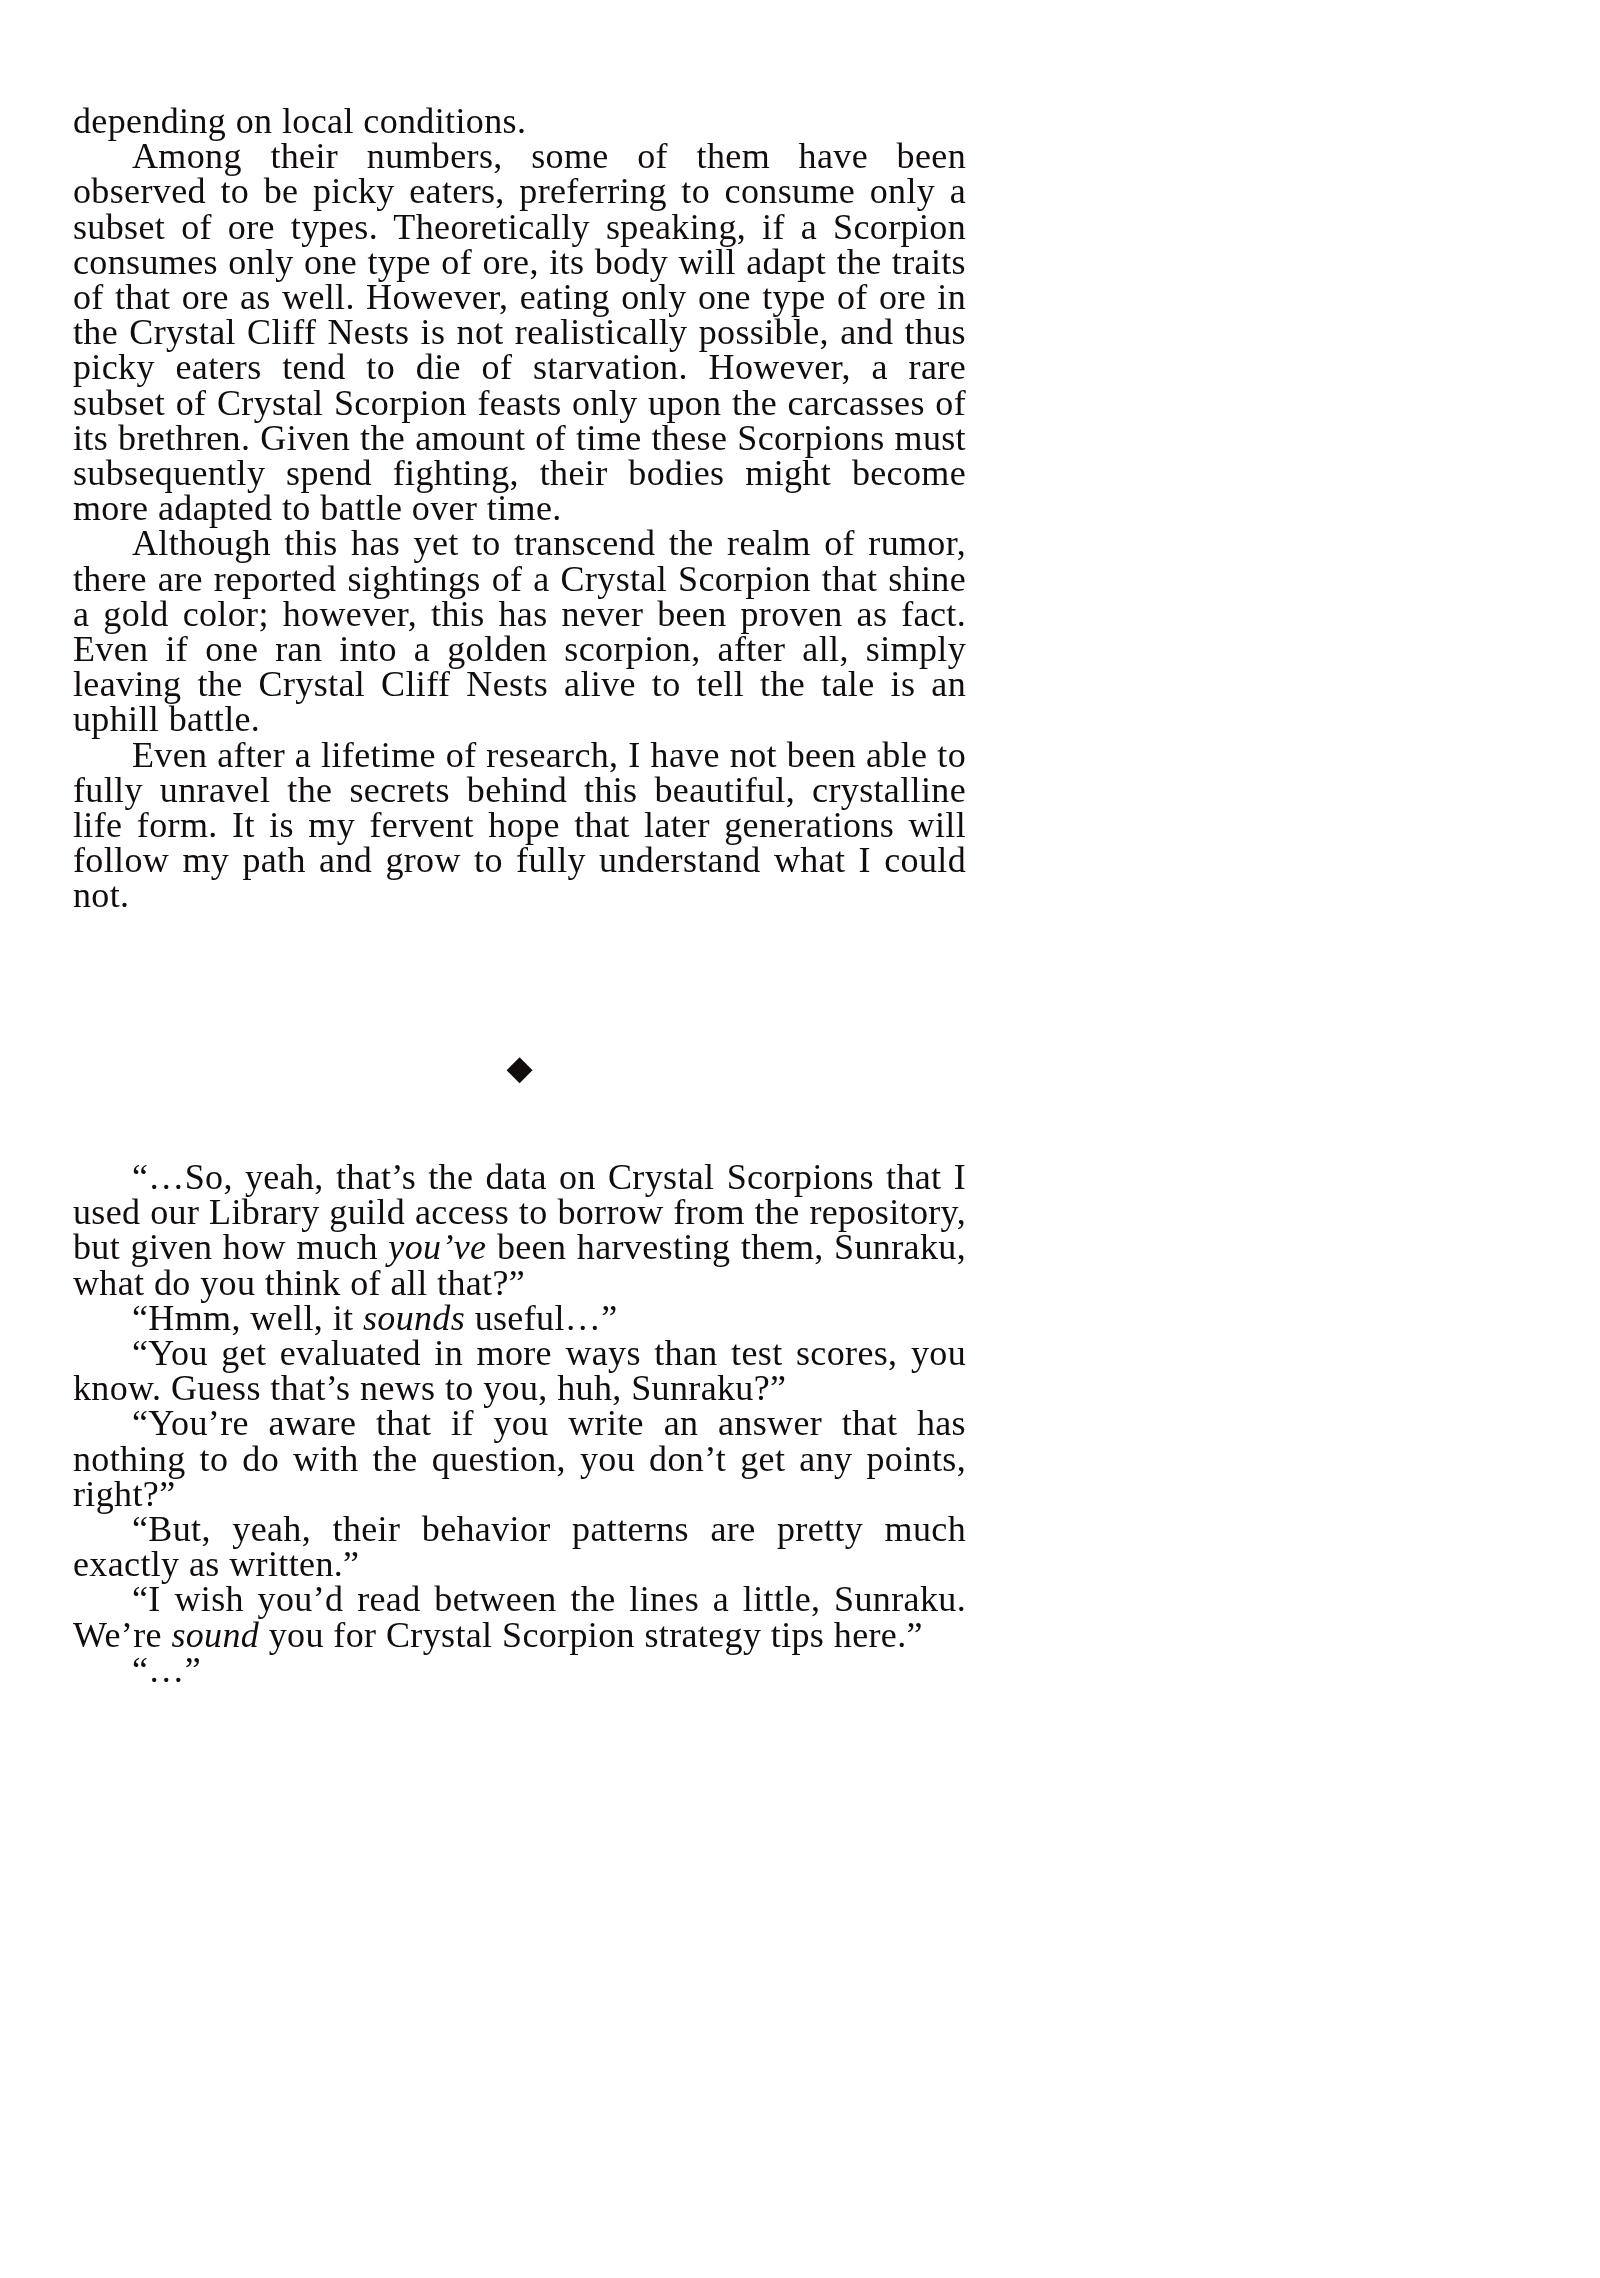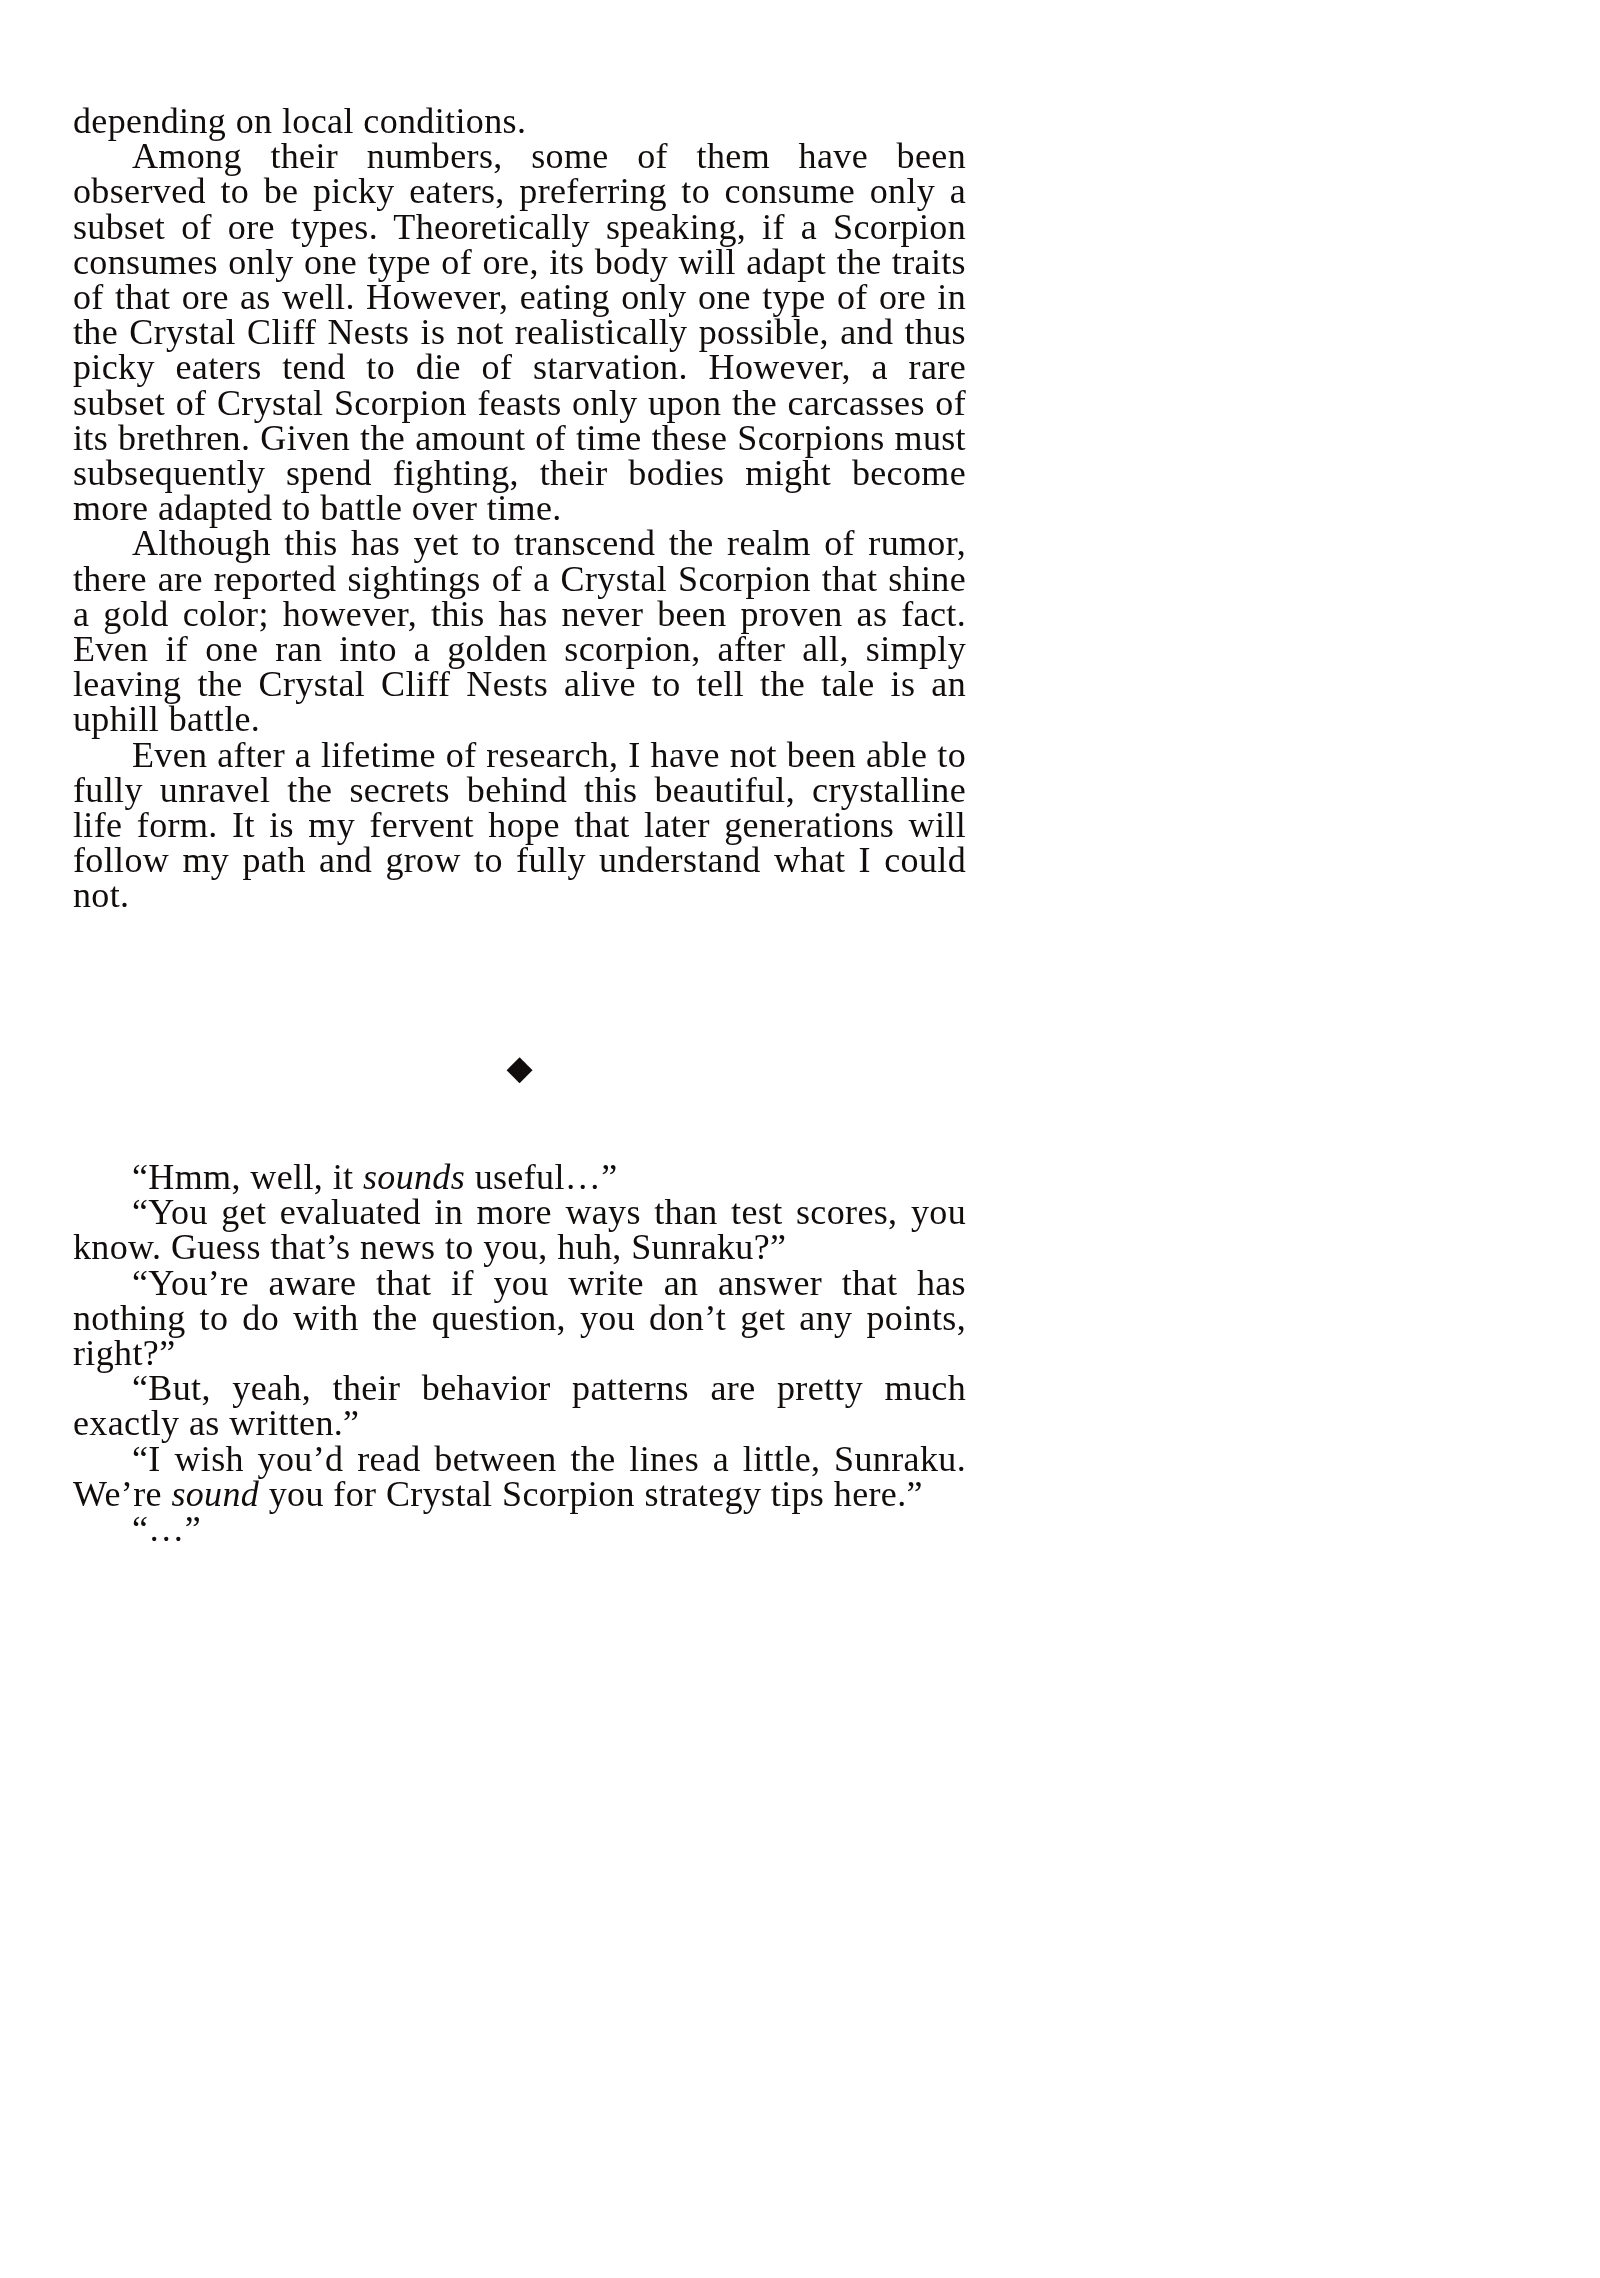--- a/index.html
+++ b/index.html
@@ -95,20 +95,21 @@
     <p class="para indent">Among their numbers, some of them have been observed to be picky eaters, preferring to consume only a subset of ore types. Theoretically speaking, if a Scorpion consumes only one type of ore, its body will adapt the traits of that ore as well. However, eating only one type of ore in the Crystal Cliff Nests is not realistically possible, and thus picky eaters tend to die of starvation. However, a rare subset of Crystal Scorpion feasts only upon the carcasses of its brethren. Given the amount of time these Scorpions must subsequently spend fighting, their bodies might become more adapted to battle over time.</p>
     <p class="para indent">Although this has yet to transcend the realm of rumor, there are reported sightings of a Crystal Scorpion that shine a gold color; however, this has never been proven as fact. Even if one ran into a golden scorpion, after all, simply leaving the Crystal Cliff Nests alive to tell the tale is an uphill battle.</p>
     <p class="para indent">Even after a lifetime of research, I have not been able to fully unravel the secrets behind this beautiful, crystalline life form. It is my fervent hope that later generations will follow my path and grow to fully understand what I could not.</p>
   </div>
 
   <div class="ornament-row">
     <span class="ornament-glyph">◆</span>
   </div>
 
   <div class="textblock-lower">
+    <p class="para indent">“…So, yeah, that’s the data on Crystal Scorpions that I used our Library guild access to borrow from the repository, but given how much <em>you’ve</em> been harvesting them, Sunraku, what do you think of all that?”</p>
     <p class="para indent">“Hmm, well, it <em>sounds</em> useful…”</p>
     <p class="para indent">“You get evaluated in more ways than test scores, you know. Guess that’s news to you, huh, Sunraku?”</p>
     <p class="para indent">“You’re aware that if you write an answer that has nothing to do with the question, you don’t get any points, right?”</p>
     <p class="para indent">“But, yeah, their behavior patterns are pretty much exactly as written.”</p>
     <p class="para indent">“I wish you’d read between the lines a little, Sunraku. We’re <em>sound</em> you for Crystal Scorpion strategy tips here.”</p>
     <p class="para indent">“…”</p>
   </div>
 
 </div>
 

